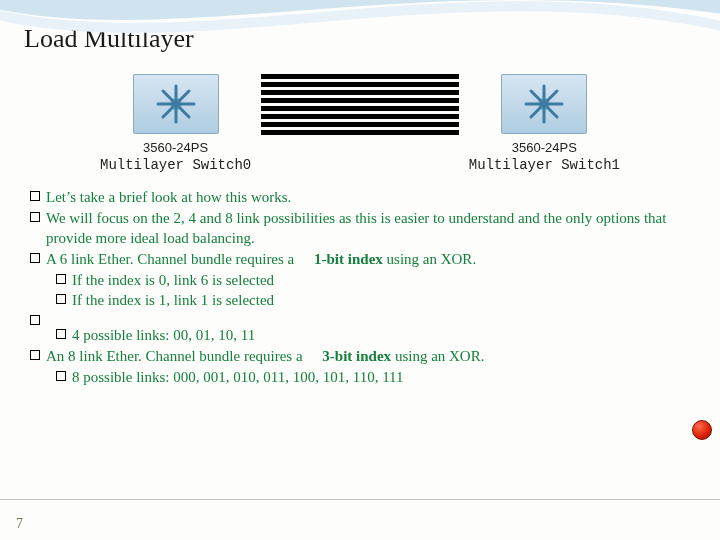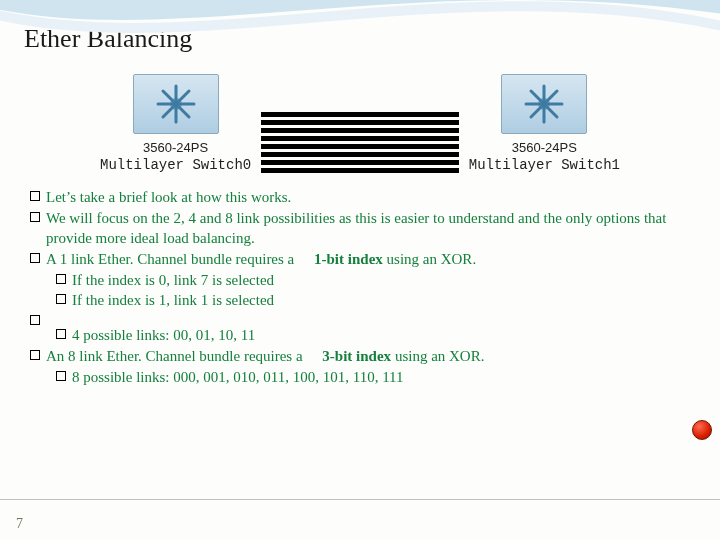--- a/index.html
+++ b/index.html
@@ -29,21 +29,21 @@
   }
   .title {
     font-size: 26px;
     color: #1a1a1a;
     font-weight: 400;
     margin-bottom: 20px;
     margin-left: -4px;
   }
   .diagram {
     display: flex;
-    align-items: flex-end;
+    align-items: flex-start;
     justify-content: center;
     gap: 8px;
     margin: 0 auto 12px auto;
     width: 520px;
   }
   .switch-unit {
     display: flex;
     flex-direction: column;
     align-items: center;
   }
@@ -120,21 +120,21 @@
 </head>
 <body>
 
 <div class="slide">
 
   <svg class="swoosh" viewBox="0 0 800 160" preserveAspectRatio="none">
     <path d="M0,40 C200,100 460,0 800,60 L800,80 C460,20 200,120 0,60 Z" fill="#cfe4ef"></path>
     <path d="M0,60 C220,130 500,10 800,90 L800,100 C500,20 220,140 0,70 Z" fill="#e8f1f7"></path>
   </svg>
 
-  <h1 class="title">Ether Balancing</h1>
+  <h1 class="title">Load Multilayer</h1>
 
   <div class="diagram">
     <div class="switch-unit">
       <div class="switch-box">
         <svg width="54" height="46" viewBox="0 0 54 46">
           <circle cx="27" cy="23" r="6" fill="#6fa8c9"></circle>
           <g stroke="#3f7aa0" stroke-width="3" stroke-linecap="round">
             <line x1="27" y1="23" x2="27" y2="5"></line>
             <line x1="27" y1="23" x2="27" y2="41"></line>
             <line x1="27" y1="23" x2="9" y2="23"></line>
@@ -186,25 +186,25 @@
     <div class="li0">
         <span class="box"></span>
         <span class="li-text">Let’s take a brief look at how this works.</span>
       </div>
     <div class="li0">
         <span class="box"></span>
         <span class="li-text">We will focus on the 2, 4 and 8 link possibilities as this is easier to understand and the only options that provide more ideal load balancing.</span>
       </div>
     <div class="li0">
         <span class="box"></span>
-        <span class="li-text"><span>A 1 link Ether. Channel bundle requires a </span><span class="bold">1-bit index</span><span> using an XOR.</span></span>
-      </div>
-    <div class="li1">
-        <span class="box"></span>
-        <span class="li-text">If the index is 0, link 7 is selected</span>
+        <span class="li-text"><span>A 6 link Ether. Channel bundle requires a </span><span class="bold">1-bit index</span><span> using an XOR.</span></span>
+      </div>
+    <div class="li1">
+        <span class="box"></span>
+        <span class="li-text">If the index is 0, link 6 is selected</span>
       </div>
     <div class="li1">
         <span class="box"></span>
         <span class="li-text">If the index is 1, link 1 is selected</span>
       </div>
     <div class="li0">
         <span class="box"></span>
       </div>
     <div class="li1">
         <span class="box"></span>

